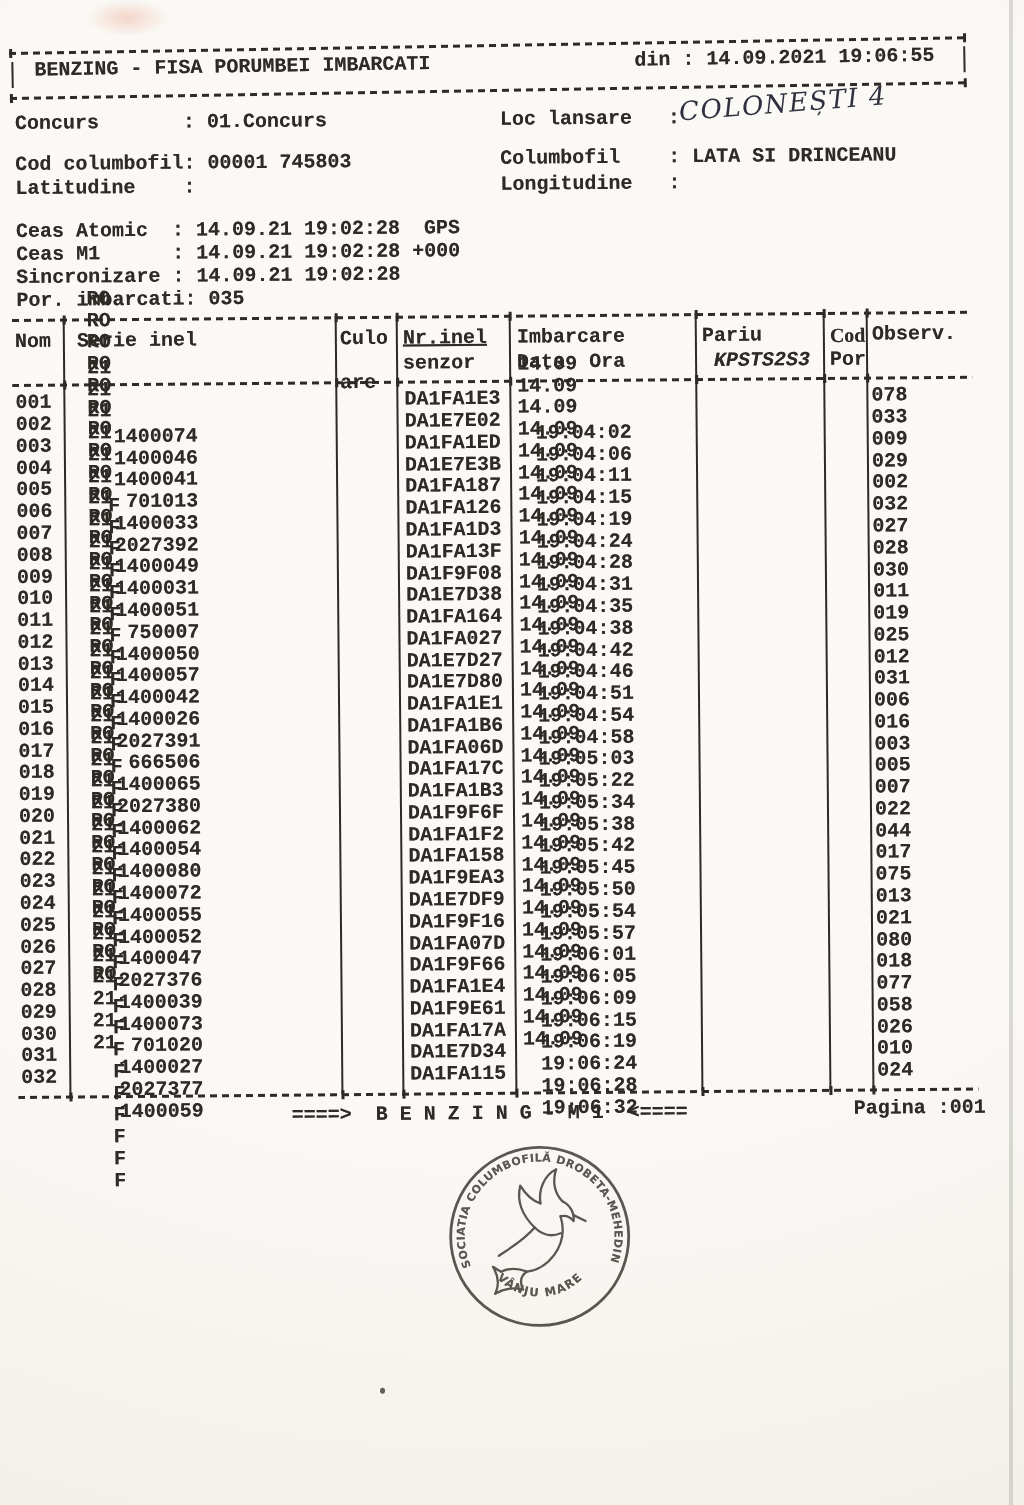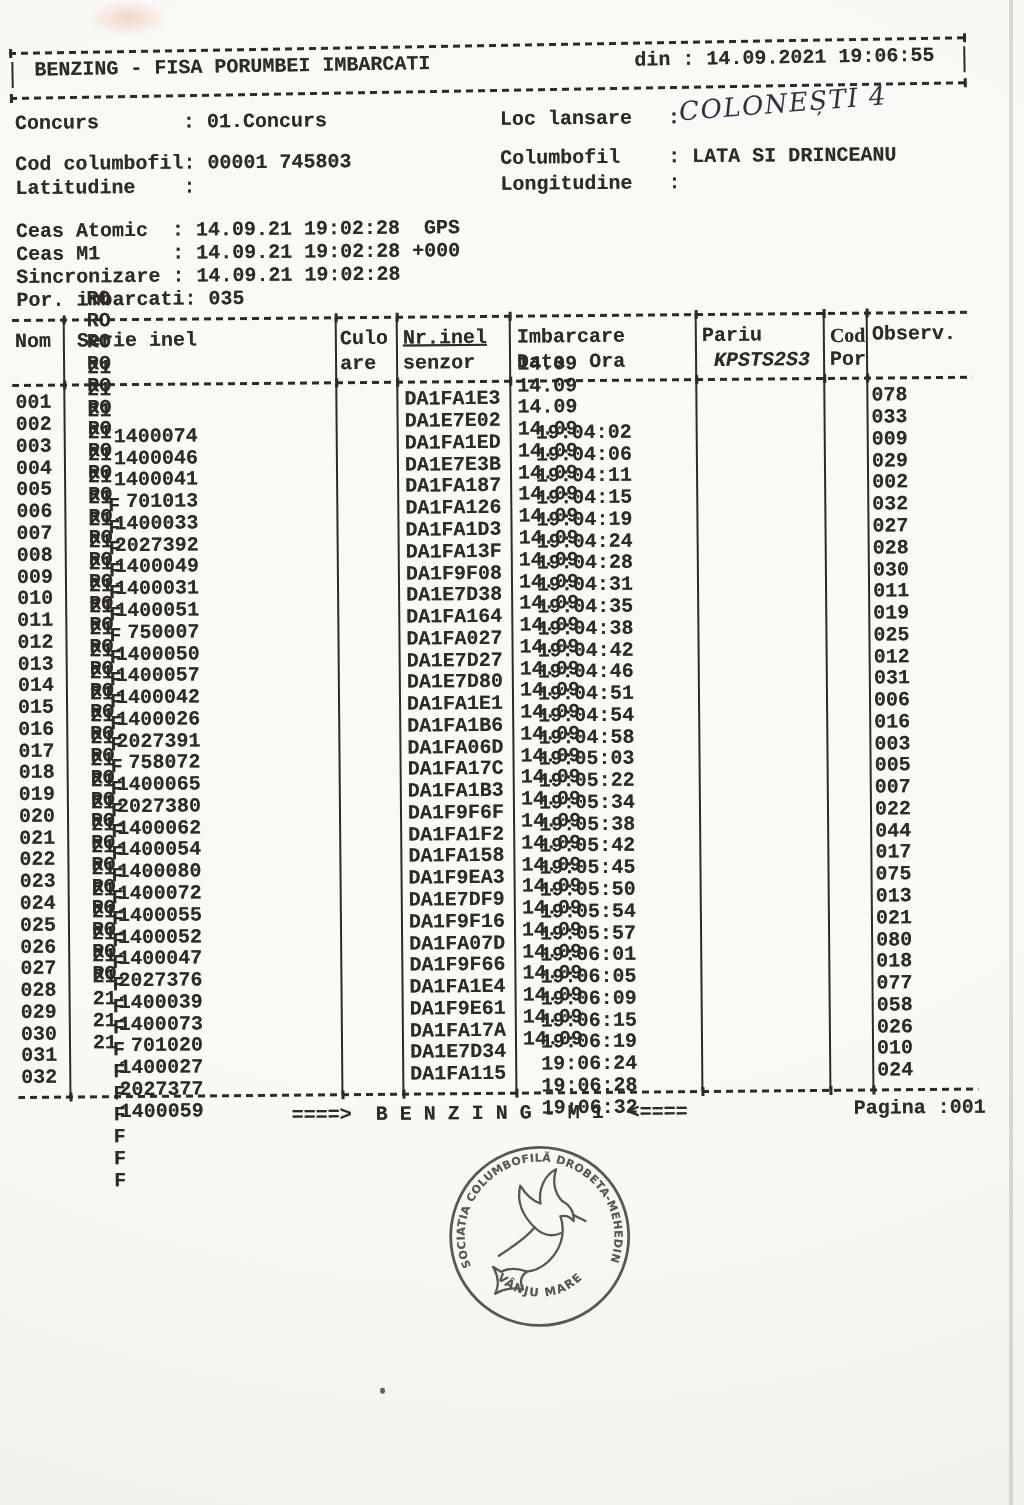--- a/index.html
+++ b/index.html
@@ -119,21 +119,21 @@
     <div class="vl" style="left:338px;"></div>
     <div class="vl" style="left:399px;"></div>
     <div class="vl" style="left:512px;"></div>
     <div class="vl" style="left:698px;"></div>
     <div class="vl" style="left:826px;"></div>
     <div class="vl" style="left:869px;"></div>
 
     <span class="mono th" style="left:18px;top:330px;">Nom</span>
     <span class="mono th" style="left:80px;top:330px;">Serie inel</span>
     <span class="mono th" style="left:343px;top:330px;">Culo</span>
-    <span class="mono th" style="left:343px;top:355px;text-align:center;">are</span>
+    <span class="mono th" style="left:343px;top:374px;text-align:center;">are</span>
     <span class="mono th" style="left:406px;top:330px;text-decoration:underline;">Nr.inel</span>
     <span class="mono th" style="left:406px;top:355px;">senzor</span>
     <span class="mono th" style="left:520px;top:330px;">Imbarcare</span>
     <span class="mono th" style="left:520px;top:355px;">Data  Ora</span>
     <span class="mono th" style="left:705px;top:330px;">Pariu</span>
     <span class="mono th" style="left:717px;top:355px;font-style:italic;">KPSTS2S3</span>
     <span class="mono th" style="left:833px;top:330px;font-family:Liberation Serif, serif;">Cod</span>
     <span class="mono th" style="left:833px;top:355px;">Por</span>
     <span class="mono th" style="left:875px;top:330px;">Observ.</span>
 
@@ -407,21 +407,21 @@
           </span>
           <span class="c-pariu"></span>
           <span class="c-cod">006</span>
           <span class="c-observ"></span>
         </div>
         <div class="trow">
           <span class="c-nom">016</span>
           <span class="c-serie">
             <span class="s-ro">RO</span>
             <span class="s-yr">21</span>
-            <span class="s-ring">758072</span>
+            <span class="s-ring">666506</span>
             <span class="s-sex">F</span>
           </span>
           <span class="c-culo"></span>
           <span class="c-senzor">DA1FA1B6</span>
           <span class="c-imb">
             <span class="i-dt">14.09</span>
             <span class="i-ora">19:05:03</span>
           </span>
           <span class="c-pariu"></span>
           <span class="c-cod">016</span>

